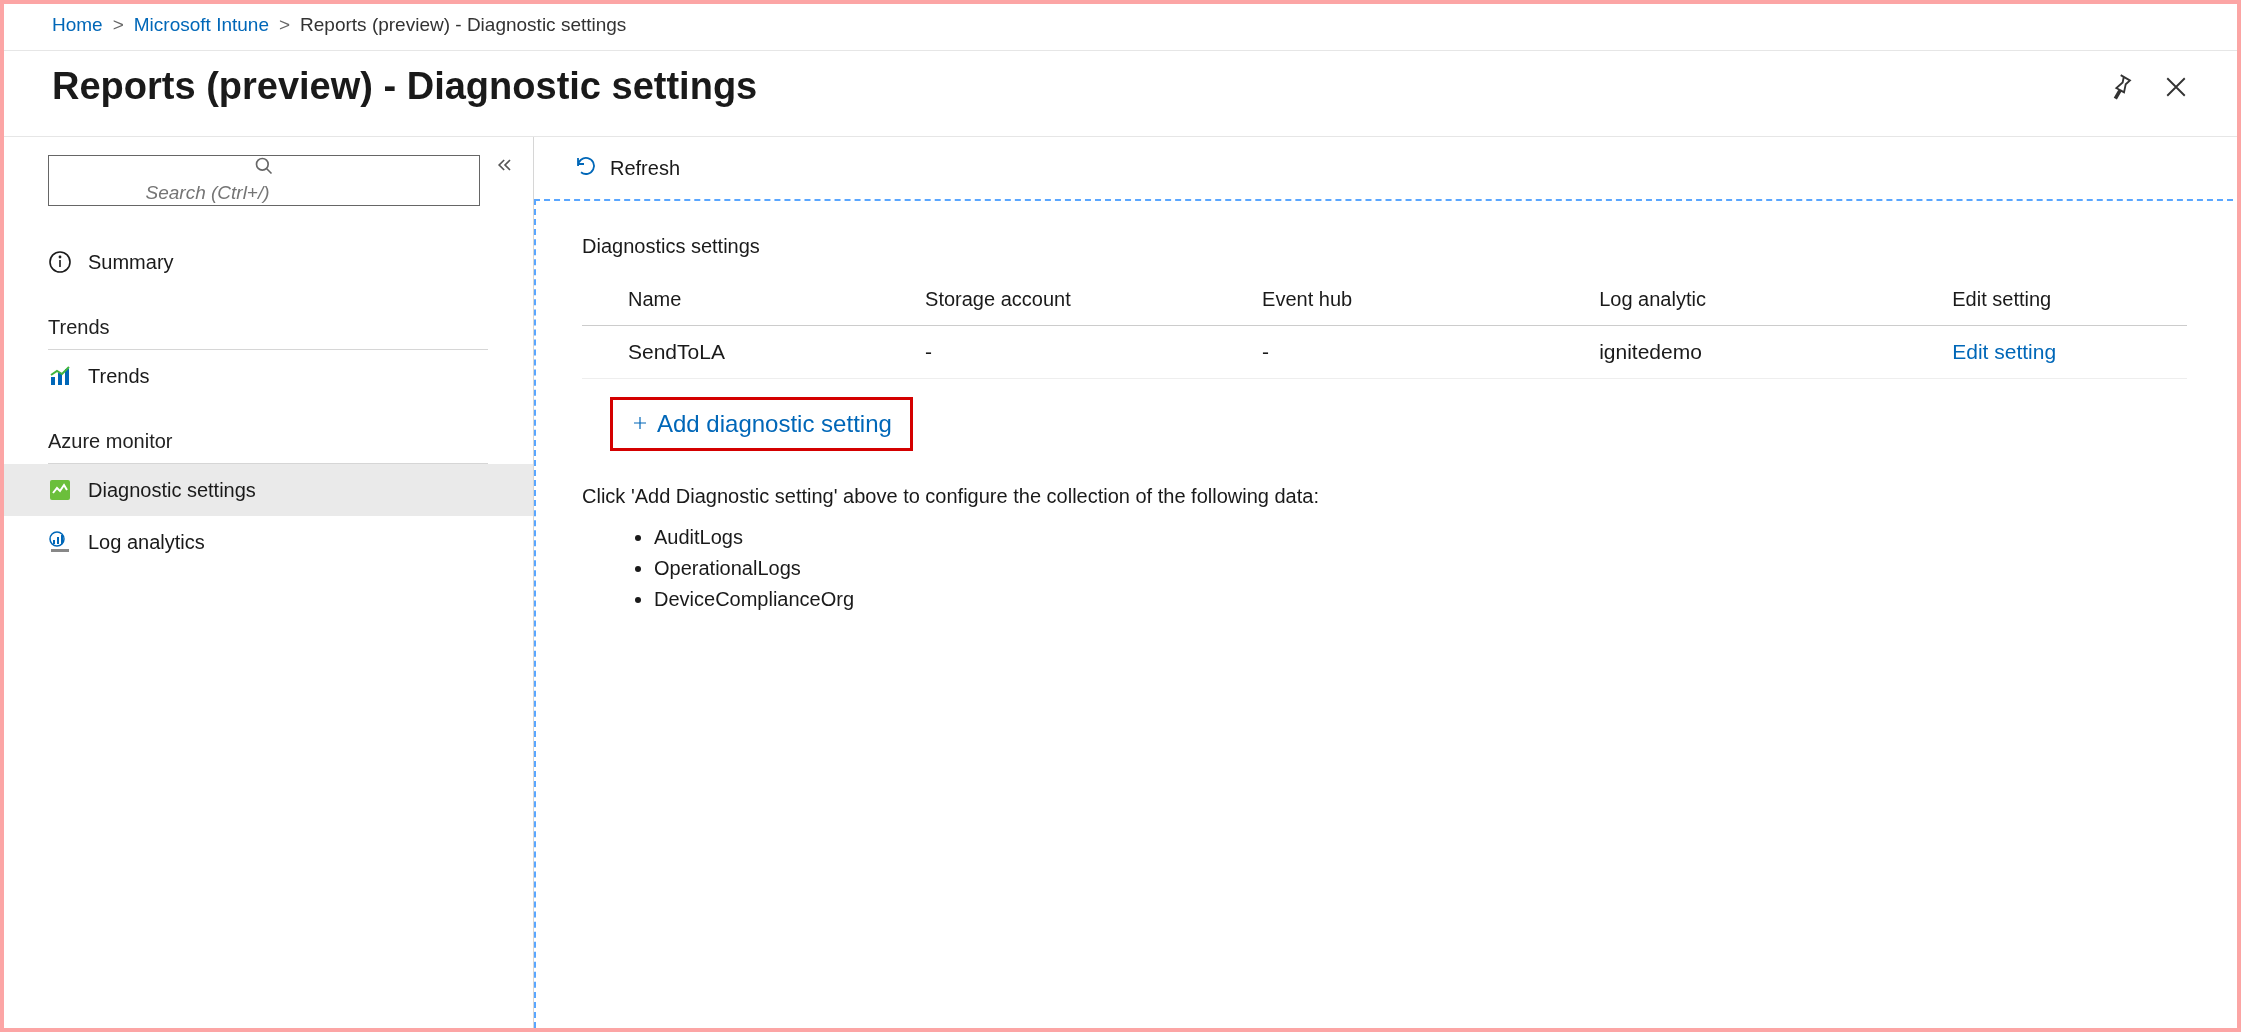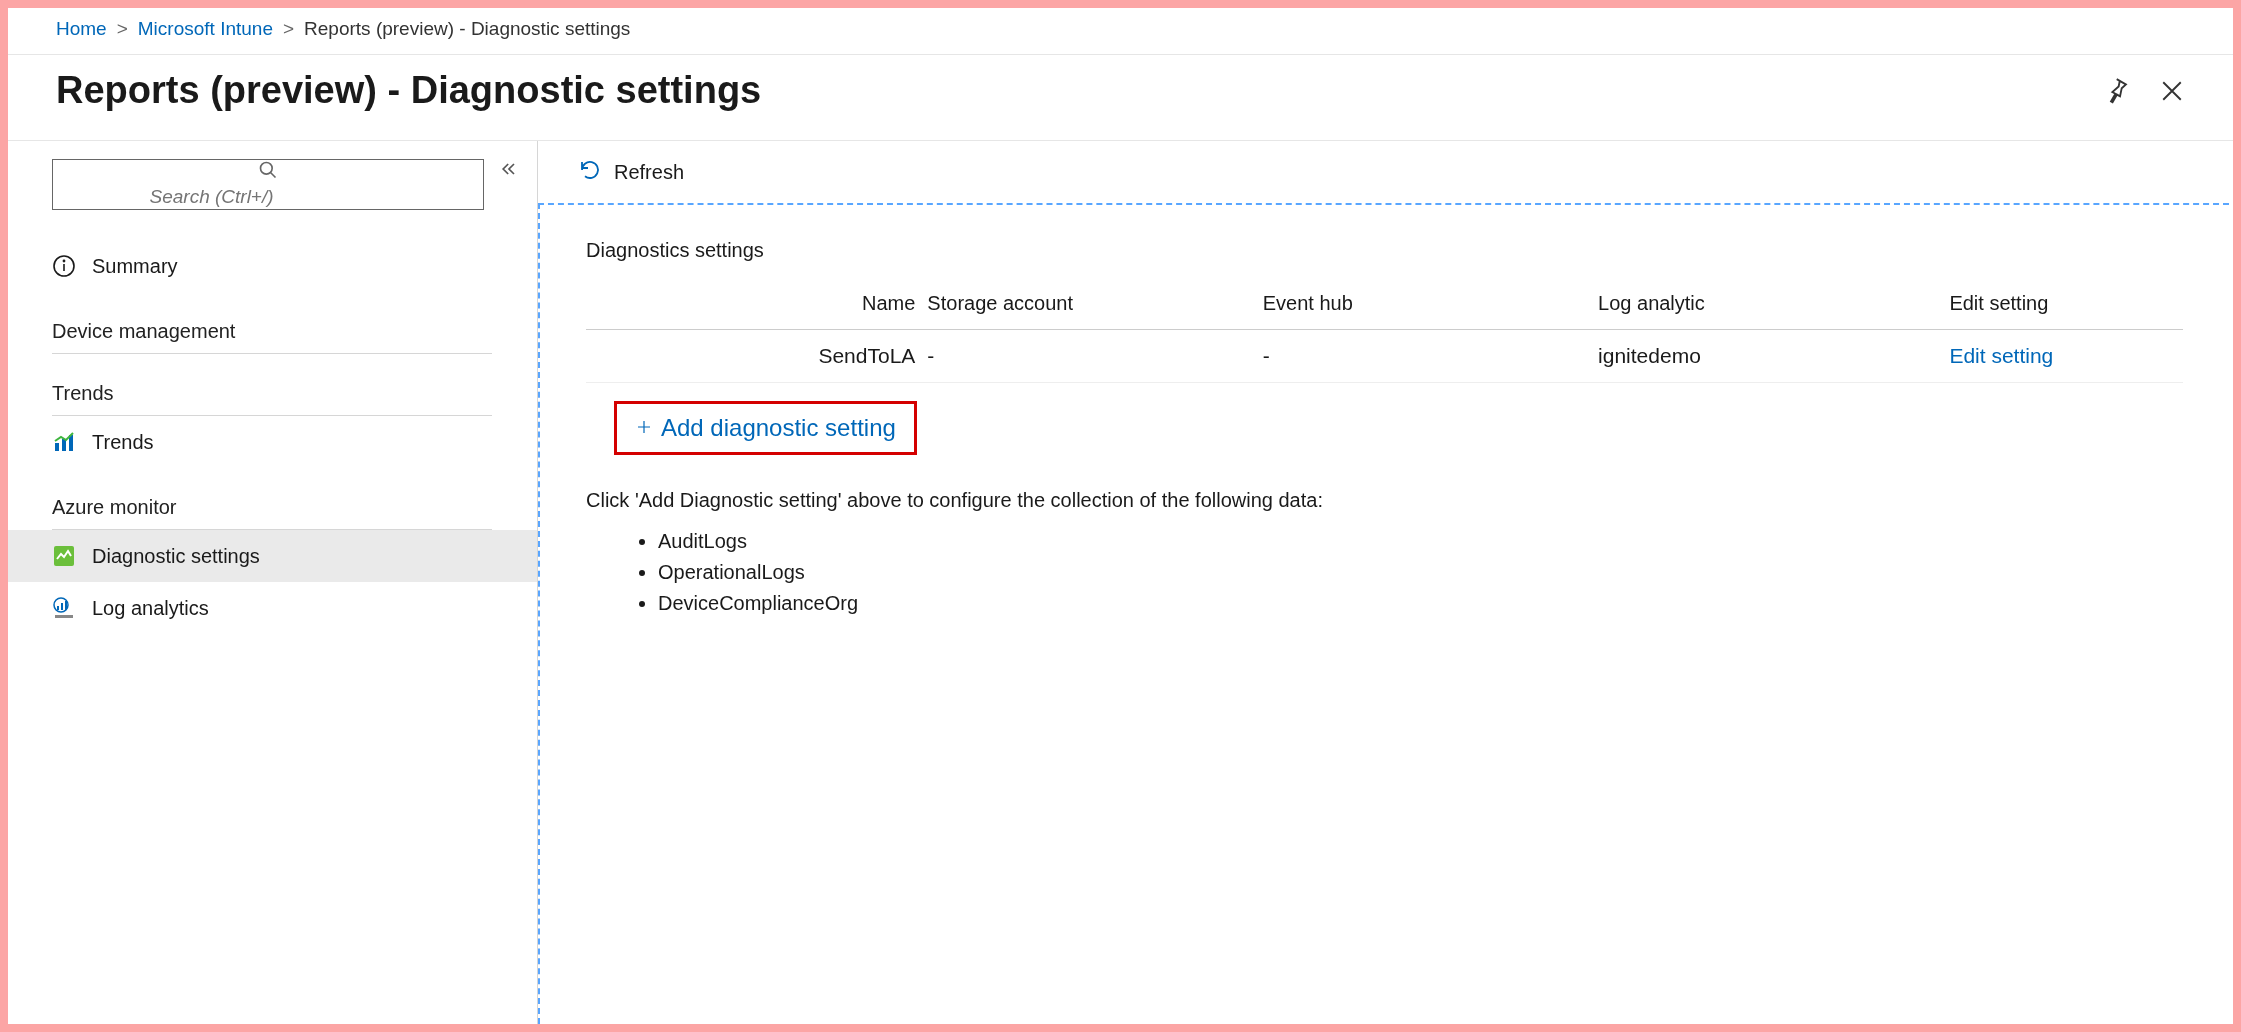--- a/index.html
+++ b/index.html
@@ -6,21 +6,21 @@
   html, body {
     font-family: "Segoe UI", Arial, sans-serif;
     font-size: 19px;
     color: #1a1a1a;
     background: #fff;
     width: 2241px;
     height: 1032px;
     overflow: hidden;
   }
   .frame {
-    border: 8px solid #fca5a5;
+    border: 4px solid #fca5a5;
     width: 2241px;
     height: 1032px;
     display: flex;
     flex-direction: column;
   }
   
   .breadcrumb {
     display: flex;
     align-items: center;
     gap: 10px;
@@ -145,21 +145,21 @@
     font-weight: 400;
     font-size: 20px;
     padding: 10px 6px 14px 6px;
     border-bottom: 1px solid #ccc;
   }
   table.diag td {
     font-size: 21px;
     padding: 14px 6px;
     border-bottom: 1px solid #eee;
   }
-  table.diag th:first-child, table.diag td:first-child { padding-left: 46px; text-align: right; }
+  table.diag th:first-child, table.diag td:first-child { padding-left: 46px; }
   .link { color:#0067b8; cursor:pointer; }
   .add-row {
     display:inline-flex; align-items:center; gap:8px;
     color:#0067b8; font-size:24px; cursor:pointer;
     padding: 10px 18px;
     border: 3px solid #d40000;
     margin-left: 28px;
   }
   .info-line { font-size: 20px; margin-top: 34px; }
   ul.data-list { margin-top: 14px; padding-left: 72px; font-size:20px; }
@@ -222,21 +222,20 @@
         <span class="ic">
           <svg width="24" height="24" viewBox="0 0 24 24" fill="none" stroke="currentColor" stroke-width="1.6">
             <circle cx="12" cy="12" r="10"></circle>
               <line x1="12" y1="10" x2="12" y2="17"></line>
               <circle cx="12" cy="7" r="0.6" fill="currentColor"></circle>
           </svg>
         </span>
         <span>Summary</span>
       </div>
 
-      <div class="side-group-label">Device management</div>
 
       <div class="side-group-label">Trends</div>
       <div class="side-sub">
         <span class="ic">
           <svg width="22" height="22" viewBox="0 0 22 22">
               <rect x="2" y="12" width="4" height="8" fill="#0067b8"></rect>
               <rect x="9" y="8" width="4" height="12" fill="#0067b8"></rect>
               <rect x="16" y="4" width="4" height="16" fill="#0067b8"></rect>
               <path d="M2 10l6-4 5 3 7-7" stroke="#3fb53f" stroke-width="2" fill="none"></path>
             </svg>

